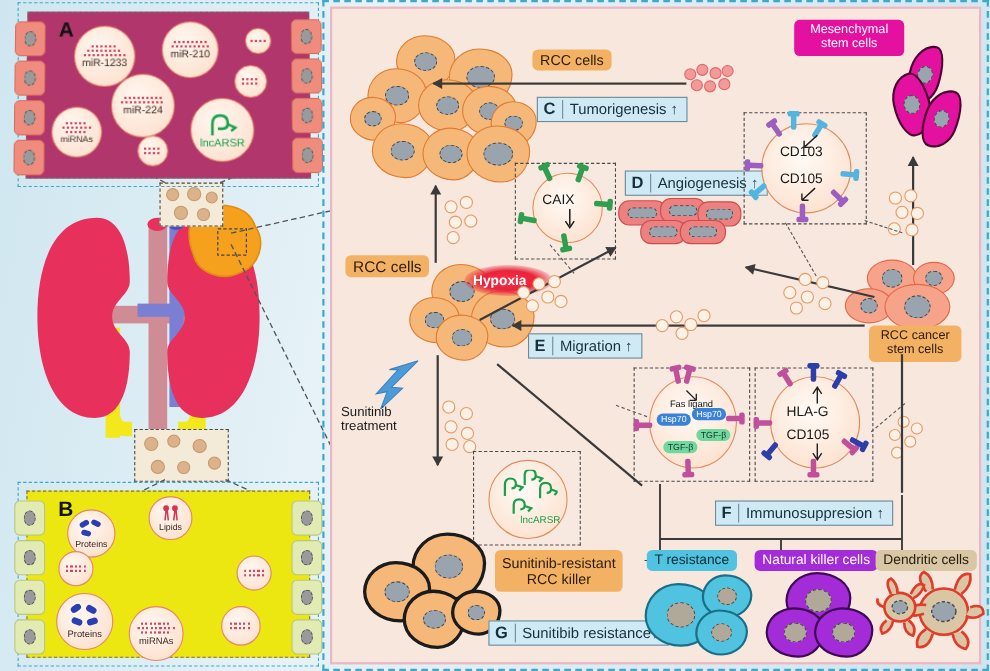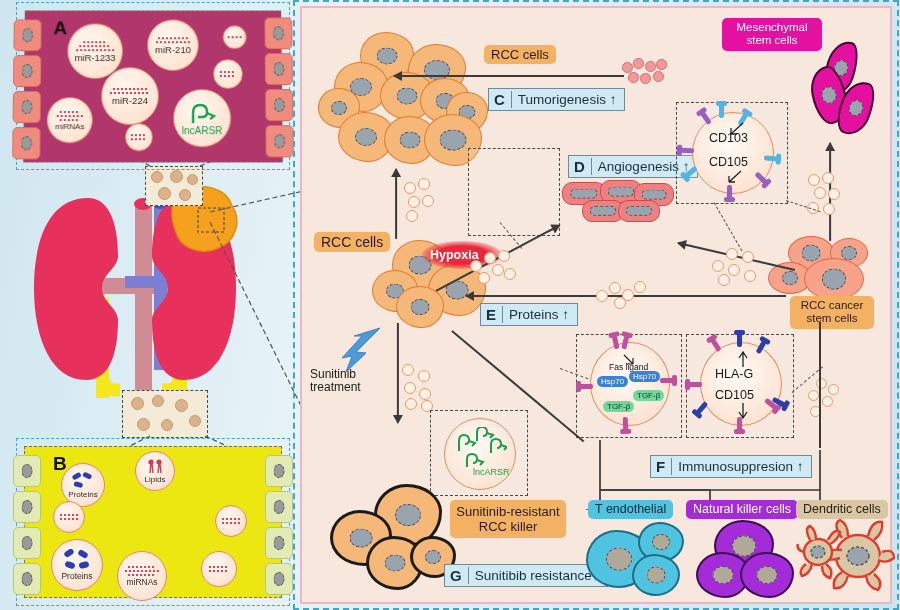--- a/index.html
+++ b/index.html
@@ -342,20 +342,31 @@
     <div class="exo" style="left:8px;top:14px;width:9px;height:9px;background:#f29a9a;border-color:#e06868;"></div>
     <div class="exo" style="left:20px;top:15px;width:9px;height:9px;background:#f29a9a;border-color:#e06868;"></div>
     <div class="exo" style="left:33px;top:13px;width:9px;height:9px;background:#f29a9a;border-color:#e06868;"></div>
   </div>
 
   <div class="keybox" style="left:488px;top:88px;">
     <b>C</b><span>Tumorigenesis ↑</span>
   </div>
 
   <div class="dashbox" style="left:468px;top:148px;width:90px;height:86px;"></div>
+  <div class="bigVes" style="left:484px;top:157px;width:62px;height:62px;">
+    <div class="mk" style="background:#2f9e4f;left:10px;top:-8px;transform:rotate(-25deg);"></div>
+    <div class="mk" style="background:#2f9e4f;left:40px;top:-7px;transform:rotate(20deg);"></div>
+    <div class="mk" style="background:#2f9e4f;left:-7px;top:34px;transform:rotate(-80deg);"></div>
+    <div class="mk" style="background:#2f9e4f;left:60px;top:20px;transform:rotate(95deg);"></div>
+    <div class="mk" style="background:#2f9e4f;left:26px;top:54px;transform:rotate(170deg);"></div>
+    <div class="lbl" style="left:8px;top:16px;font-size:12.5px;color:#1a1a1a;">CAIX</div>
+    <svg class="abs" style="left:28px;top:32px;" width="10" height="20">
+      <path d="M5 0 L5 15 M1 11 L5 17 L9 11" stroke="#222" stroke-width="1.4" fill="none"></path>
+    </svg>
+  </div>
 
   <div class="keybox" style="left:568px;top:155px;">
     <b>D</b><span>Angiogenesis ↑</span>
   </div>
 
   <div class="abs" style="left:562px;top:180px;width:112px;height:44px;">
     <div class="huvec" style="left:0px;top:2px;width:42px;height:21px;">
         <div class="huvecNuc"></div>
       </div>
     <div class="huvec" style="left:38px;top:0px;width:40px;height:21px;">
@@ -498,21 +509,21 @@
       <div class="head"></div>
     </div>
   <div class="abs" style="left:596px;top:280px;width:48px;height:30px;">
     <div class="exo" style="left:0px;top:10px;width:10px;height:10px;"></div>
     <div class="exo" style="left:13px;top:2px;width:10px;height:10px;"></div>
     <div class="exo" style="left:26px;top:9px;width:10px;height:10px;"></div>
     <div class="exo" style="left:38px;top:1px;width:10px;height:10px;"></div>
     <div class="exo" style="left:18px;top:17px;width:10px;height:10px;"></div>
   </div>
   <div class="keybox" style="left:480px;top:303px;">
-    <b>E</b><span>Proteins ↑</span>
+    <b>E</b><span>Migration ↑</span>
   </div>
 
   <svg class="abs" style="left:336px;top:326px;" width="48" height="50">
     <path d="M44 2 L20 26 L30 27 L10 46 L16 30 L6 32 L26 10 L18 10 Z" fill="#4d9ad8" stroke="#3d84c0" stroke-width="1"></path>
   </svg>
   <div class="lbl" style="left:310px;top:368px;font-size:12px;color:#1a1a1a;">Sunitinib
 treatment</div>
 
   <div class="arrow" style="left:398px;top:322px;width:100px;transform:rotate(90deg);">
       <div class="head"></div>
@@ -619,21 +630,21 @@
   </svg>
 
   <div class="plainline" style="left:452px;top:330px;width:172px;height:1.8px;transform:rotate(40deg);"></div>
 
   <div class="plainline" style="left:819px;top:322px;width:1.8px;height:126px;"></div>
 
   <div class="keybox" style="left:650px;top:455px;">
     <b>F</b><span>Immunosuppresion ↑</span>
   </div>
 
-  <div class="pill" style="left:588px;top:500px;background:#4fc3e0;color:#0b2a33;font-size:12.5px;">T endothelial</div>
+  <div class="pill" style="left:588px;top:500px;background:#4fc3e0;color:#0b2a33;font-size:12.5px;">T resistance</div>
   <div class="abs" style="left:586px;top:520px;width:100px;height:76px;">
     <div class="imm tcell" style="left:0px;top:10px;width:62px;height:54px;">
         <div class="nuc" style="width:24px;height:21px;background:#b0a898;"></div>
       </div>
     <div class="imm tcell" style="left:52px;top:2px;width:42px;height:36px;">
         <div class="nuc" style="width:16px;height:14px;background:#b0a898;"></div>
       </div>
     <div class="imm tcell" style="left:46px;top:34px;width:44px;height:38px;">
         <div class="nuc" style="width:17px;height:15px;background:#b0a898;"></div>
       </div>

